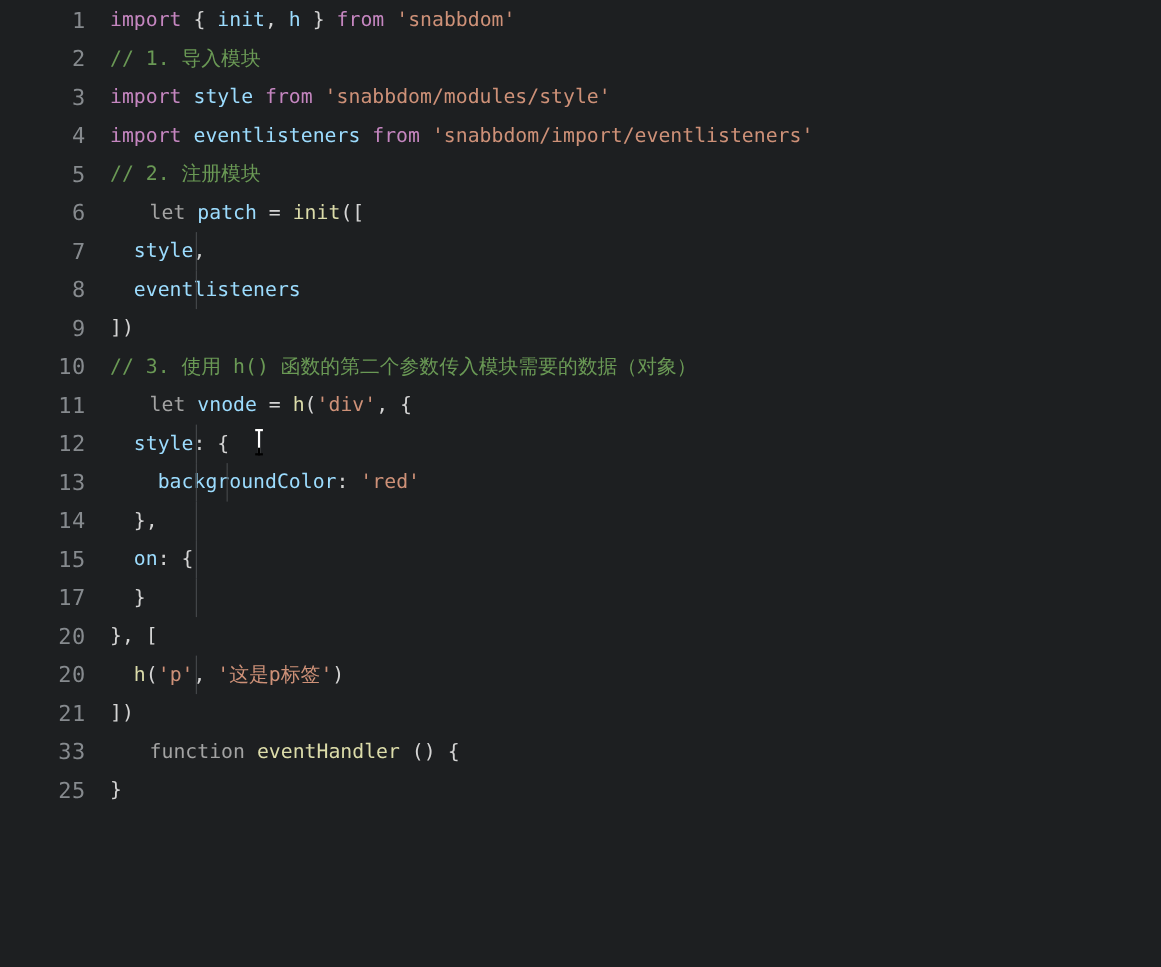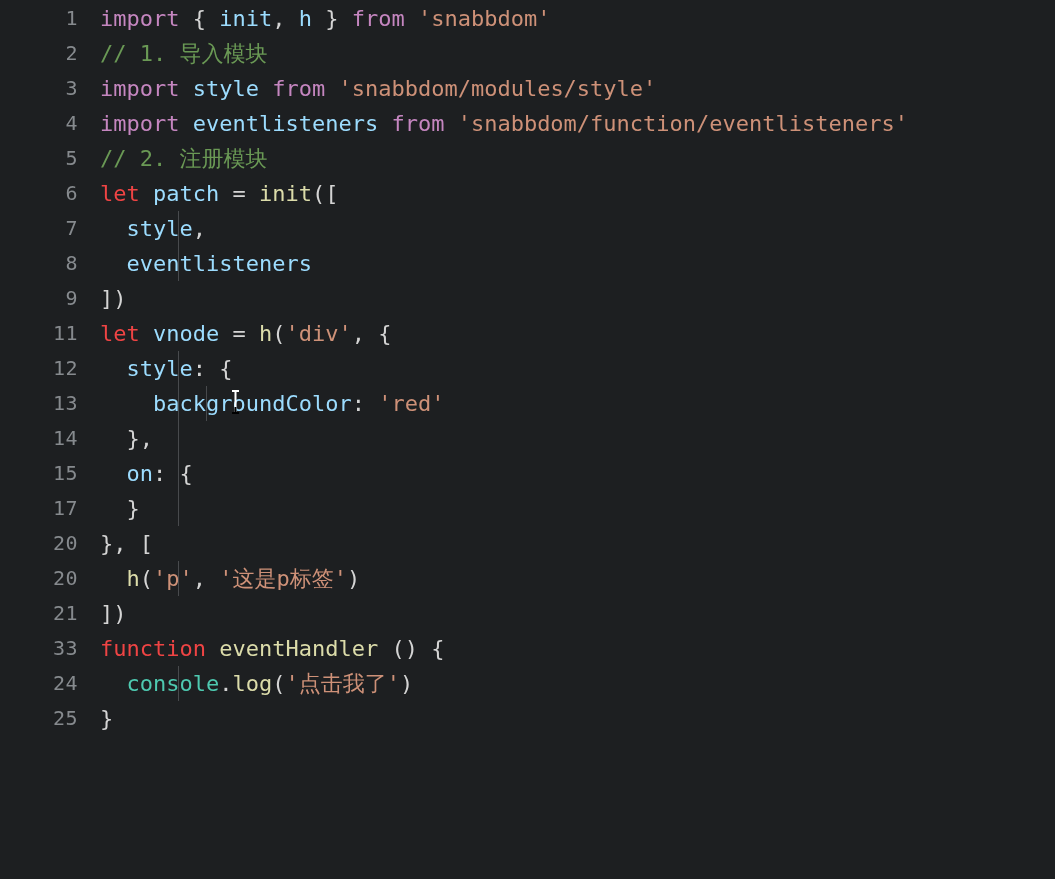--- a/index.html
+++ b/index.html
@@ -41,37 +41,37 @@
     font-size: 20px;
     letter-spacing: 0.5px;
     user-select: none;
   }
 
   .lc {
     position: relative;
     padding-left: 22px;
     flex: 1 1 auto;
     color: #d4d4d4;
-    font-size: 22px;
+    font-size: 18px;
     letter-spacing: 0px;
   }
 
   
   .guide {
     position: absolute;
     top: 0;
     width: 1px;
     height: 35px;
     background: #484a4d;
   }
   .g1 { left: 100px; }
   .g2 { left: 128px; }
 
   
-  .kw       { color: #ef4444; }   
+  .kw       { color: #a3a3a3; margin-left: 36px; }   
   .imp      { color: #c586c0; }   
   .var      { color: #9cdcfe; }   
   .fn       { color: #dcdcaa; }   
   .str      { color: #ce9178; }   
   .cmt      { color: #6a9955; }   
   .cls      { color: #4ec9b0; }   
   .pun      { color: #d4d4d4; }   
   .op       { color: #d4d4d4; }
 
   
@@ -99,21 +99,21 @@
     <span class="lc"><span class="cmt">// 1. 导入模块</span></span>
   </div>
 
   <div class="code-line">
     <span class="ln">3</span>
     <span class="lc"><span class="imp">import</span><span class="pun"> </span><span class="var">style</span><span class="pun"> </span><span class="imp">from</span><span class="pun"> </span><span class="str">'snabbdom/modules/style'</span></span>
   </div>
 
   <div class="code-line">
     <span class="ln">4</span>
-    <span class="lc"><span class="imp">import</span><span class="pun"> </span><span class="var">eventlisteners</span><span class="pun"> </span><span class="imp">from</span><span class="pun"> </span><span class="str">'snabbdom/function/eventlisteners'</span></span>
+    <span class="lc"><span class="imp">import</span><span class="pun"> </span><span class="var">eventlisteners</span><span class="pun"> </span><span class="imp">from</span><span class="pun"> </span><span class="str">'snabbdom/import/eventlisteners'</span></span>
   </div>
 
   <div class="code-line">
     <span class="ln">5</span>
     <span class="lc"><span class="cmt">// 2. 注册模块</span></span>
   </div>
 
   <div class="code-line">
     <span class="ln">6</span>
     <span class="lc"><span class="kw">let</span><span class="pun"> </span><span class="var">patch</span><span class="pun"> </span><span class="op">=</span><span class="pun"> </span><span class="fn">init</span><span class="pun">([</span></span>
@@ -127,20 +127,24 @@
   <div class="code-line">
     <span class="ln">8</span>
     <span class="lc"><span class="guide g1"></span><span class="pun">  </span><span class="var">eventlisteners</span></span>
   </div>
 
   <div class="code-line">
     <span class="ln">9</span>
     <span class="lc"><span class="pun">])</span></span>
   </div>
 
+  <div class="code-line">
+    <span class="ln">10</span>
+    <span class="lc"><span class="cmt">// 3. 使用 h() 函数的第二个参数传入模块需要的数据（对象）</span></span>
+  </div>
 
   <div class="code-line">
     <span class="ln">11</span>
     <span class="lc"><span class="kw">let</span><span class="pun"> </span><span class="var">vnode</span><span class="pun"> </span><span class="op">=</span><span class="pun"> </span><span class="fn">h</span><span class="pun">(</span><span class="str">'div'</span><span class="pun">, {</span></span>
   </div>
 
   <div class="code-line">
     <span class="ln">12</span>
     <span class="lc"><span class="guide g1"></span><span class="pun">  </span><span class="var">style</span><span class="pun">: {</span></span>
   </div>
@@ -181,24 +185,20 @@
     <span class="ln">21</span>
     <span class="lc"><span class="pun">])</span></span>
   </div>
 
 
   <div class="code-line">
     <span class="ln">33</span>
     <span class="lc"><span class="kw">function</span><span class="pun"> </span><span class="fn">eventHandler</span><span class="pun"> () {</span></span>
   </div>
 
-  <div class="code-line">
-    <span class="ln">24</span>
-    <span class="lc"><span class="guide g1"></span><span class="pun">  </span><span class="cls">console</span><span class="pun">.</span><span class="fn">log</span><span class="pun">(</span><span class="str">'点击我了'</span><span class="pun">)</span></span>
-  </div>
 
   <div class="code-line">
     <span class="ln">25</span>
     <span class="lc"><span class="pun">}</span></span>
   </div>
 
   <div id="mouse-cursor">
     <svg width="9" height="26" viewBox="0 0 9 26" xmlns="http://www.w3.org/2000/svg">
       <rect x="3.5" y="2" width="2" height="22" fill="#ffffff"></rect>
       <rect x="1" y="1" width="7" height="2" fill="#ffffff"></rect>

